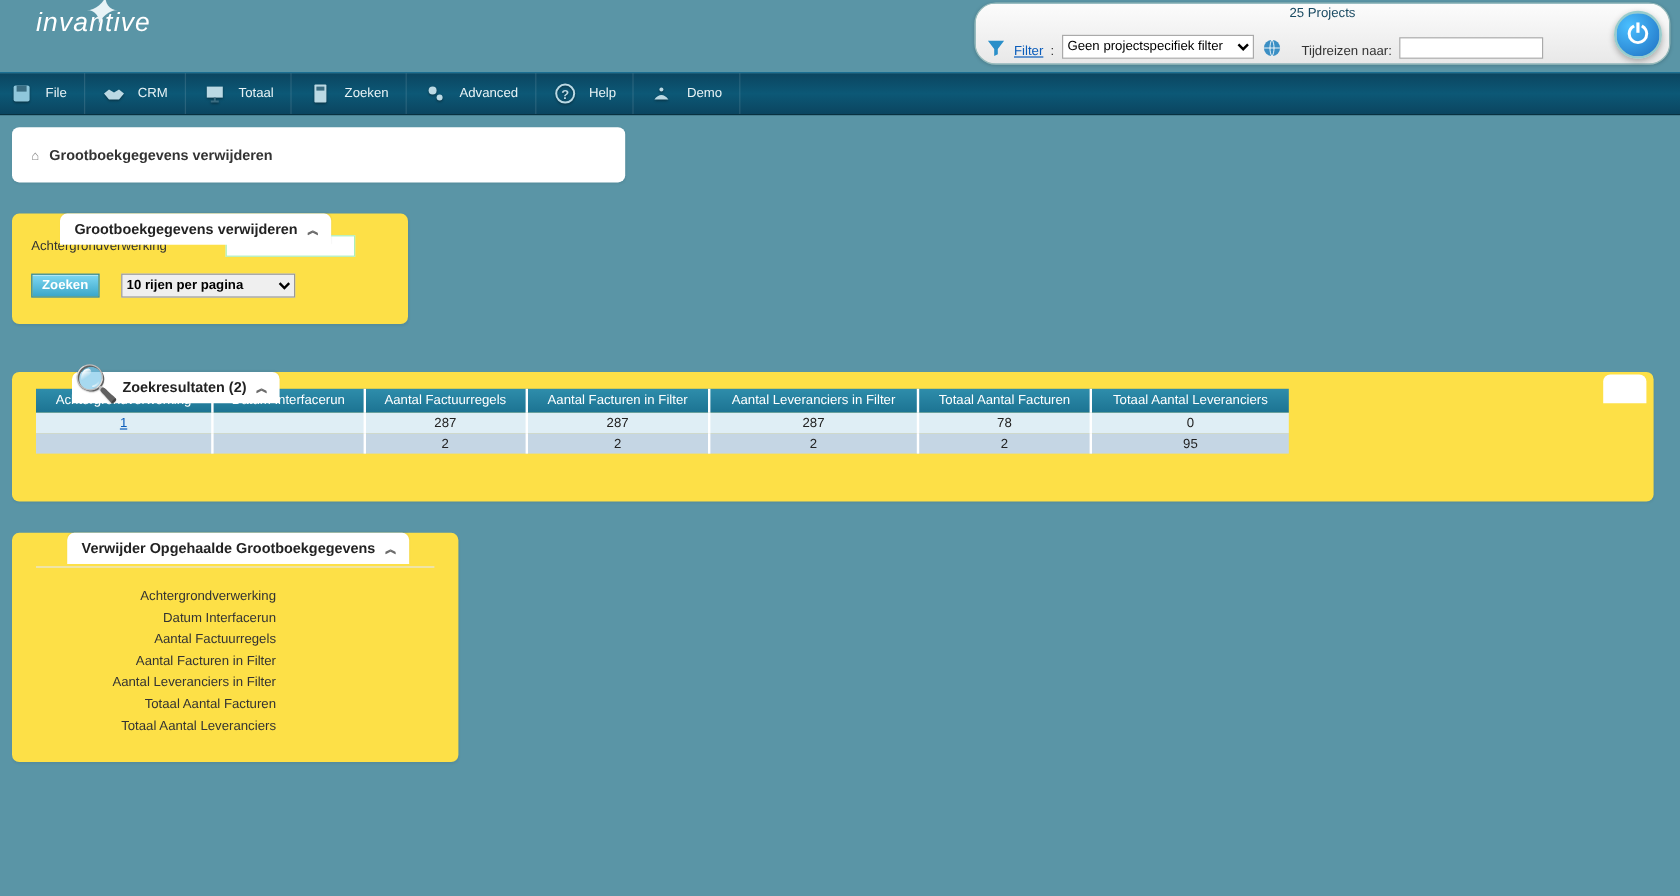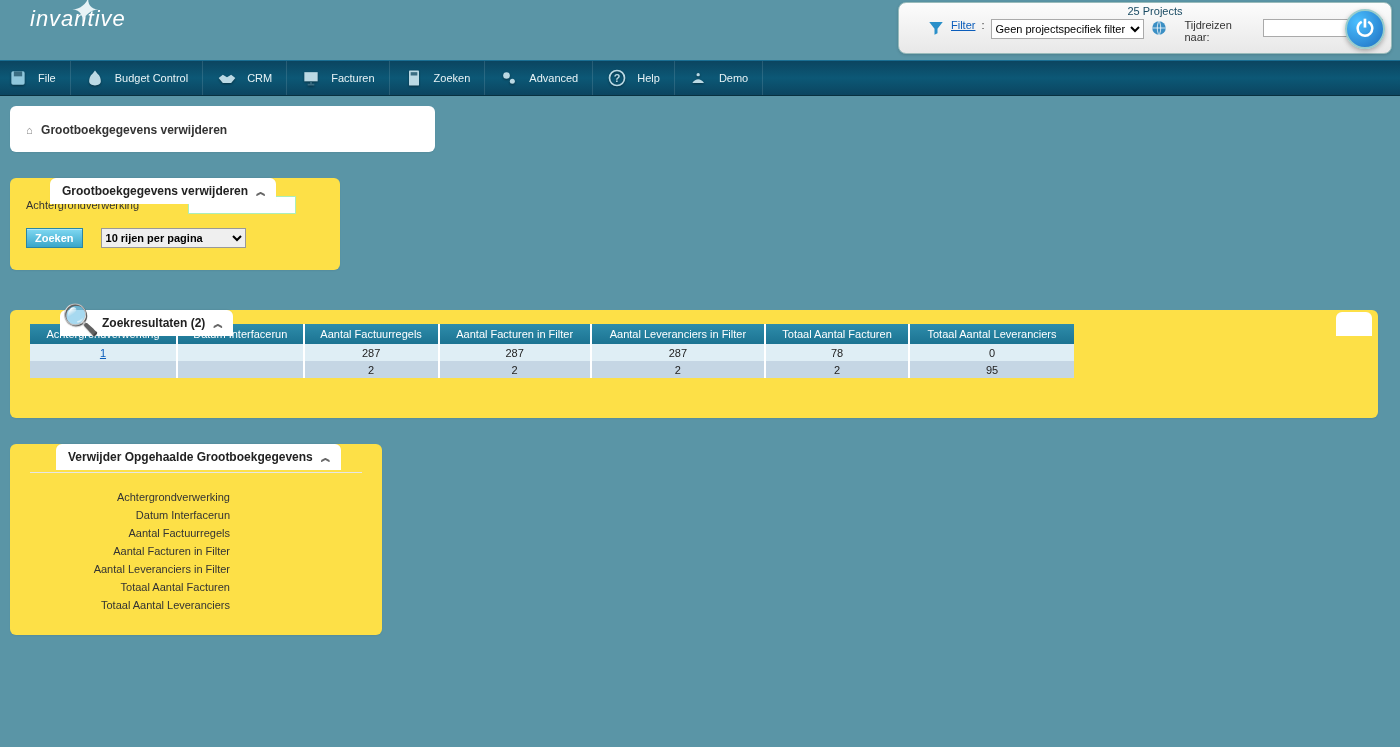--- a/index.html
+++ b/index.html
@@ -4,31 +4,30 @@
 <style>
   * { box-sizing: border-box; margin: 0; padding: 0; font-family: Arial, Helvetica, sans-serif; }
   body { background: #5a95a6; width: 1400px; height: 747px; overflow: hidden; position: relative; }
 
   
   .header-region { position: relative; height: 60px; }
   .logo { position: absolute; top: 6px; left: 30px; color: #fff; font-size: 22px; font-style: italic; letter-spacing: 1px; }
   .logo .burst { position: absolute; top: -6px; left: 38px; font-size: 34px; color: #e8f3f6; line-height: 0.6; }
 
   .top-toolbar {
-    position: absolute; right: 8px; top: 2px; width: 494px; height: 52px;
+    position: absolute; right: 8px; top: 2px; width: 580px; height: 52px;
     background: linear-gradient(to bottom, #fcfcfc, #e8e8e8);
-    border: 1px solid #9bb; border-radius: 8px;
+    border: 1px solid #9bb; border-radius: 18px;
     box-shadow: 0 1px 3px rgba(0,0,0,0.15);
-    padding-left: 20px;
   }
   .top-toolbar .projects-row {
     text-align: center; font-size: 11px; color: #1a4b63; padding-top: 2px; height: 16px;
   }
   .top-toolbar .filter-row {
-    display: flex; align-items: flex-start; gap: 6px; padding: 0 8px; height: 30px;
+    display: flex; align-items: flex-end; gap: 6px; padding: 0 8px; height: 30px;
   }
   .funnel-icon { width: 18px; height: 18px; display: inline-block; }
   .globe-icon { width: 18px; height: 18px; display: inline-block; }
   .filter-label { font-size: 11px; color: #0b5dbb; text-decoration: underline; }
   .filter-select {
     font-size: 11px; width: 160px; height: 20px; border: 1px solid #aaa; background: #fff;
   }
   .tijd-label { font-size: 11px; color: #333; margin-left: 10px; }
   .tijd-input { width: 120px; height: 18px; border: 1px solid #aaa; font-size: 11px; padding: 0 3px; }
   .power-btn {
@@ -50,21 +49,21 @@
     display: flex; align-items: center; gap: 10px; padding: 0 14px; height: 100%;
     color: #e8f3f6; font-size: 11px; cursor: pointer; border-right: 1px solid rgba(255,255,255,0.12); justify-content: flex-end;
   }
   .nav-item:first-child { padding-left: 8px; }
   .nav-icon { width: 20px; height: 20px; filter: drop-shadow(0 1px 1px rgba(0,0,0,0.4)); }
 
   
   .content { padding: 10px; }
 
   .breadcrumb-box {
-    background: #fff; border-radius: 6px; width: 425px; padding: 14px 16px;
+    background: #fff; border-radius: 6px; width: 511px; padding: 14px 16px;
     box-shadow: 0 1px 2px rgba(0,0,0,0.06);
   }
   .breadcrumb-box .home-icon { font-size: 11px; color: #888; margin-right: 4px; }
   .breadcrumb-box .crumb { font-size: 12px; color: #333; font-weight: bold; }
 
   
   .panel { position: relative; }
   .tab {
     position: absolute; background: #fff; border-radius: 6px 6px 0 0; padding: 6px 28px 6px 12px;
     font-size: 12px; font-weight: bold; color: #222; box-shadow: 0 -1px 1px rgba(0,0,0,0.04);
@@ -162,36 +161,30 @@
 <div class="main-nav">
   <div class="nav-item">
     <span class="nav-icon"><svg viewBox="0 0 24 24" width="20" height="20">
           <rect x="4" y="4" width="16" height="16" rx="2" fill="#8fc7dc"></rect>
           <rect x="7" y="4" width="10" height="6" fill="#3a6d82"></rect>
         </svg></span>
     <span>File</span>
   </div>
   <div class="nav-item">
     <span class="nav-icon"><svg viewBox="0 0 24 24" width="20" height="20">
-          <path fill="#bbd9e4" d="M12 3l3 4c3 2 4 6 4 9 0 3-3 5-7 5s-7-2-7-5c0-3 1-7 4-9z"></path>
-        </svg></span>
-    <span>Budget Control</span>
-  </div>
-  <div class="nav-item">
-    <span class="nav-icon"><svg viewBox="0 0 24 24" width="20" height="20">
           <path fill="#bbd9e4" d="M2 12l5-4 5 3 5-3 5 4-5 6H7z"></path>
         </svg></span>
     <span>CRM</span>
   </div>
   <div class="nav-item">
     <span class="nav-icon"><svg viewBox="0 0 24 24" width="20" height="20">
           <rect x="4" y="5" width="16" height="11" fill="#bbd9e4"></rect>
           <path stroke="#3a6d82" d="M12 16v4M8 20h8" stroke-width="2"></path>
         </svg></span>
-    <span>Facturen</span>
+    <span>Totaal</span>
   </div>
   <div class="nav-item">
     <span class="nav-icon"><svg viewBox="0 0 24 24" width="20" height="20">
           <rect x="6" y="3" width="12" height="18" rx="1" fill="#bbd9e4"></rect>
           <rect x="8" y="5" width="8" height="4" fill="#3a6d82"></rect>
         </svg></span>
     <span>Zoeken</span>
   </div>
   <div class="nav-item">
     <span class="nav-icon"><svg viewBox="0 0 24 24" width="20" height="20">

